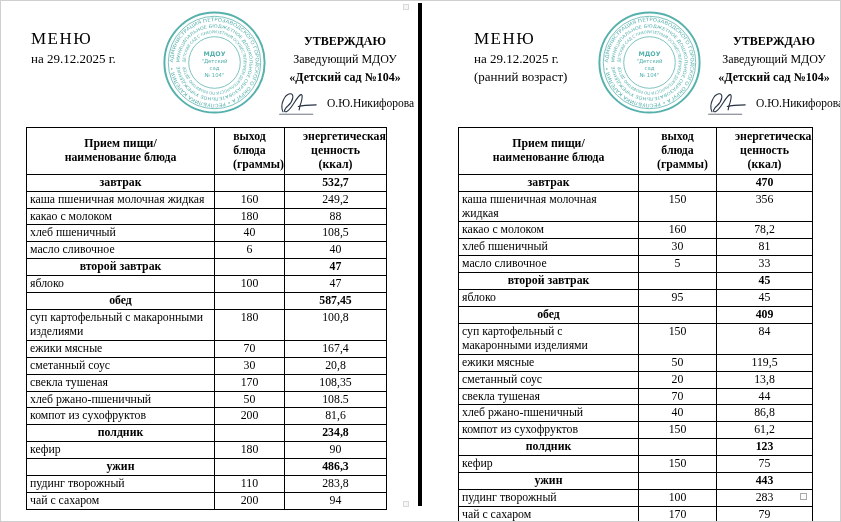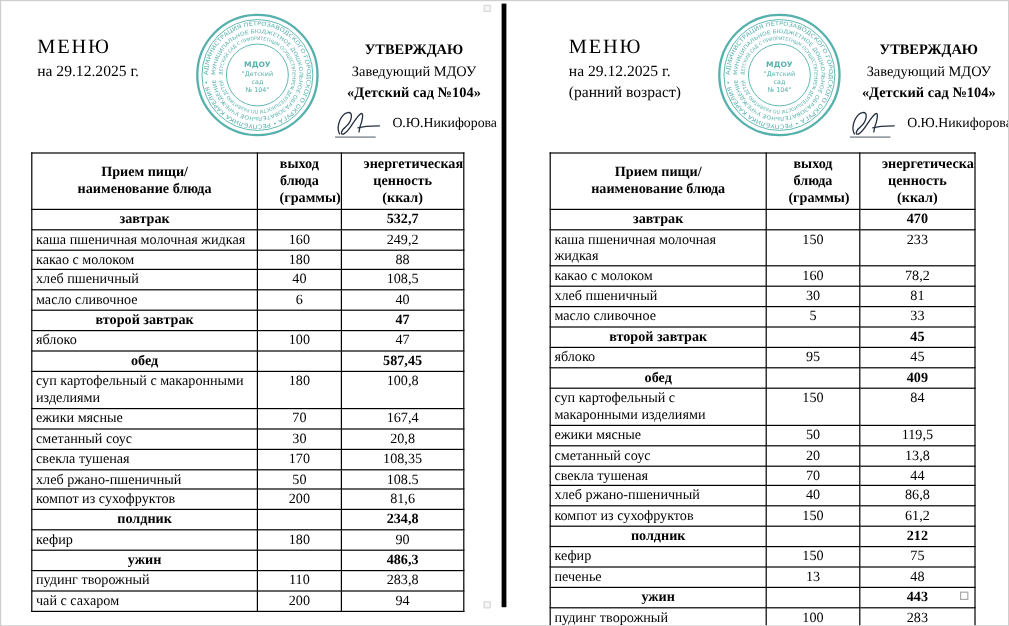--- a/index.html
+++ b/index.html
@@ -295,21 +295,21 @@
       </thead>
       <tbody>
         <tr class="row-section">
             <td class="name">завтрак</td>
             <td class="grams"></td>
             <td class="kcal">470</td>
           </tr>
           <tr class="row-item">
             <td class="name">каша пшеничная  молочная жидкая</td>
             <td class="grams">150</td>
-            <td class="kcal">233</td>
+            <td class="kcal">356</td>
           </tr>
           <tr class="row-item">
             <td class="name">какао с молоком</td>
             <td class="grams">160</td>
             <td class="kcal">78,2</td>
           </tr>
           <tr class="row-item">
             <td class="name">хлеб пшеничный</td>
             <td class="grams">30</td>
             <td class="kcal">81</td>
@@ -360,32 +360,27 @@
             <td class="kcal">86,8</td>
           </tr>
           <tr class="row-item">
             <td class="name">компот из сухофруктов</td>
             <td class="grams">150</td>
             <td class="kcal">61,2</td>
           </tr>
           <tr class="row-section">
             <td class="name">полдник</td>
             <td class="grams"></td>
-            <td class="kcal">212</td>
+            <td class="kcal">123</td>
           </tr>
           <tr class="row-item">
             <td class="name">кефир</td>
             <td class="grams">150</td>
             <td class="kcal">75</td>
           </tr>
-          <tr class="row-item">
-            <td class="name">печенье</td>
-            <td class="grams">13</td>
-            <td class="kcal">48</td>
-          </tr>
           <tr class="row-section">
             <td class="name">ужин</td>
             <td class="grams"></td>
             <td class="kcal">443</td>
           </tr>
           <tr class="row-item">
             <td class="name">пудинг творожный</td>
             <td class="grams">100</td>
             <td class="kcal">283</td>
           </tr>

